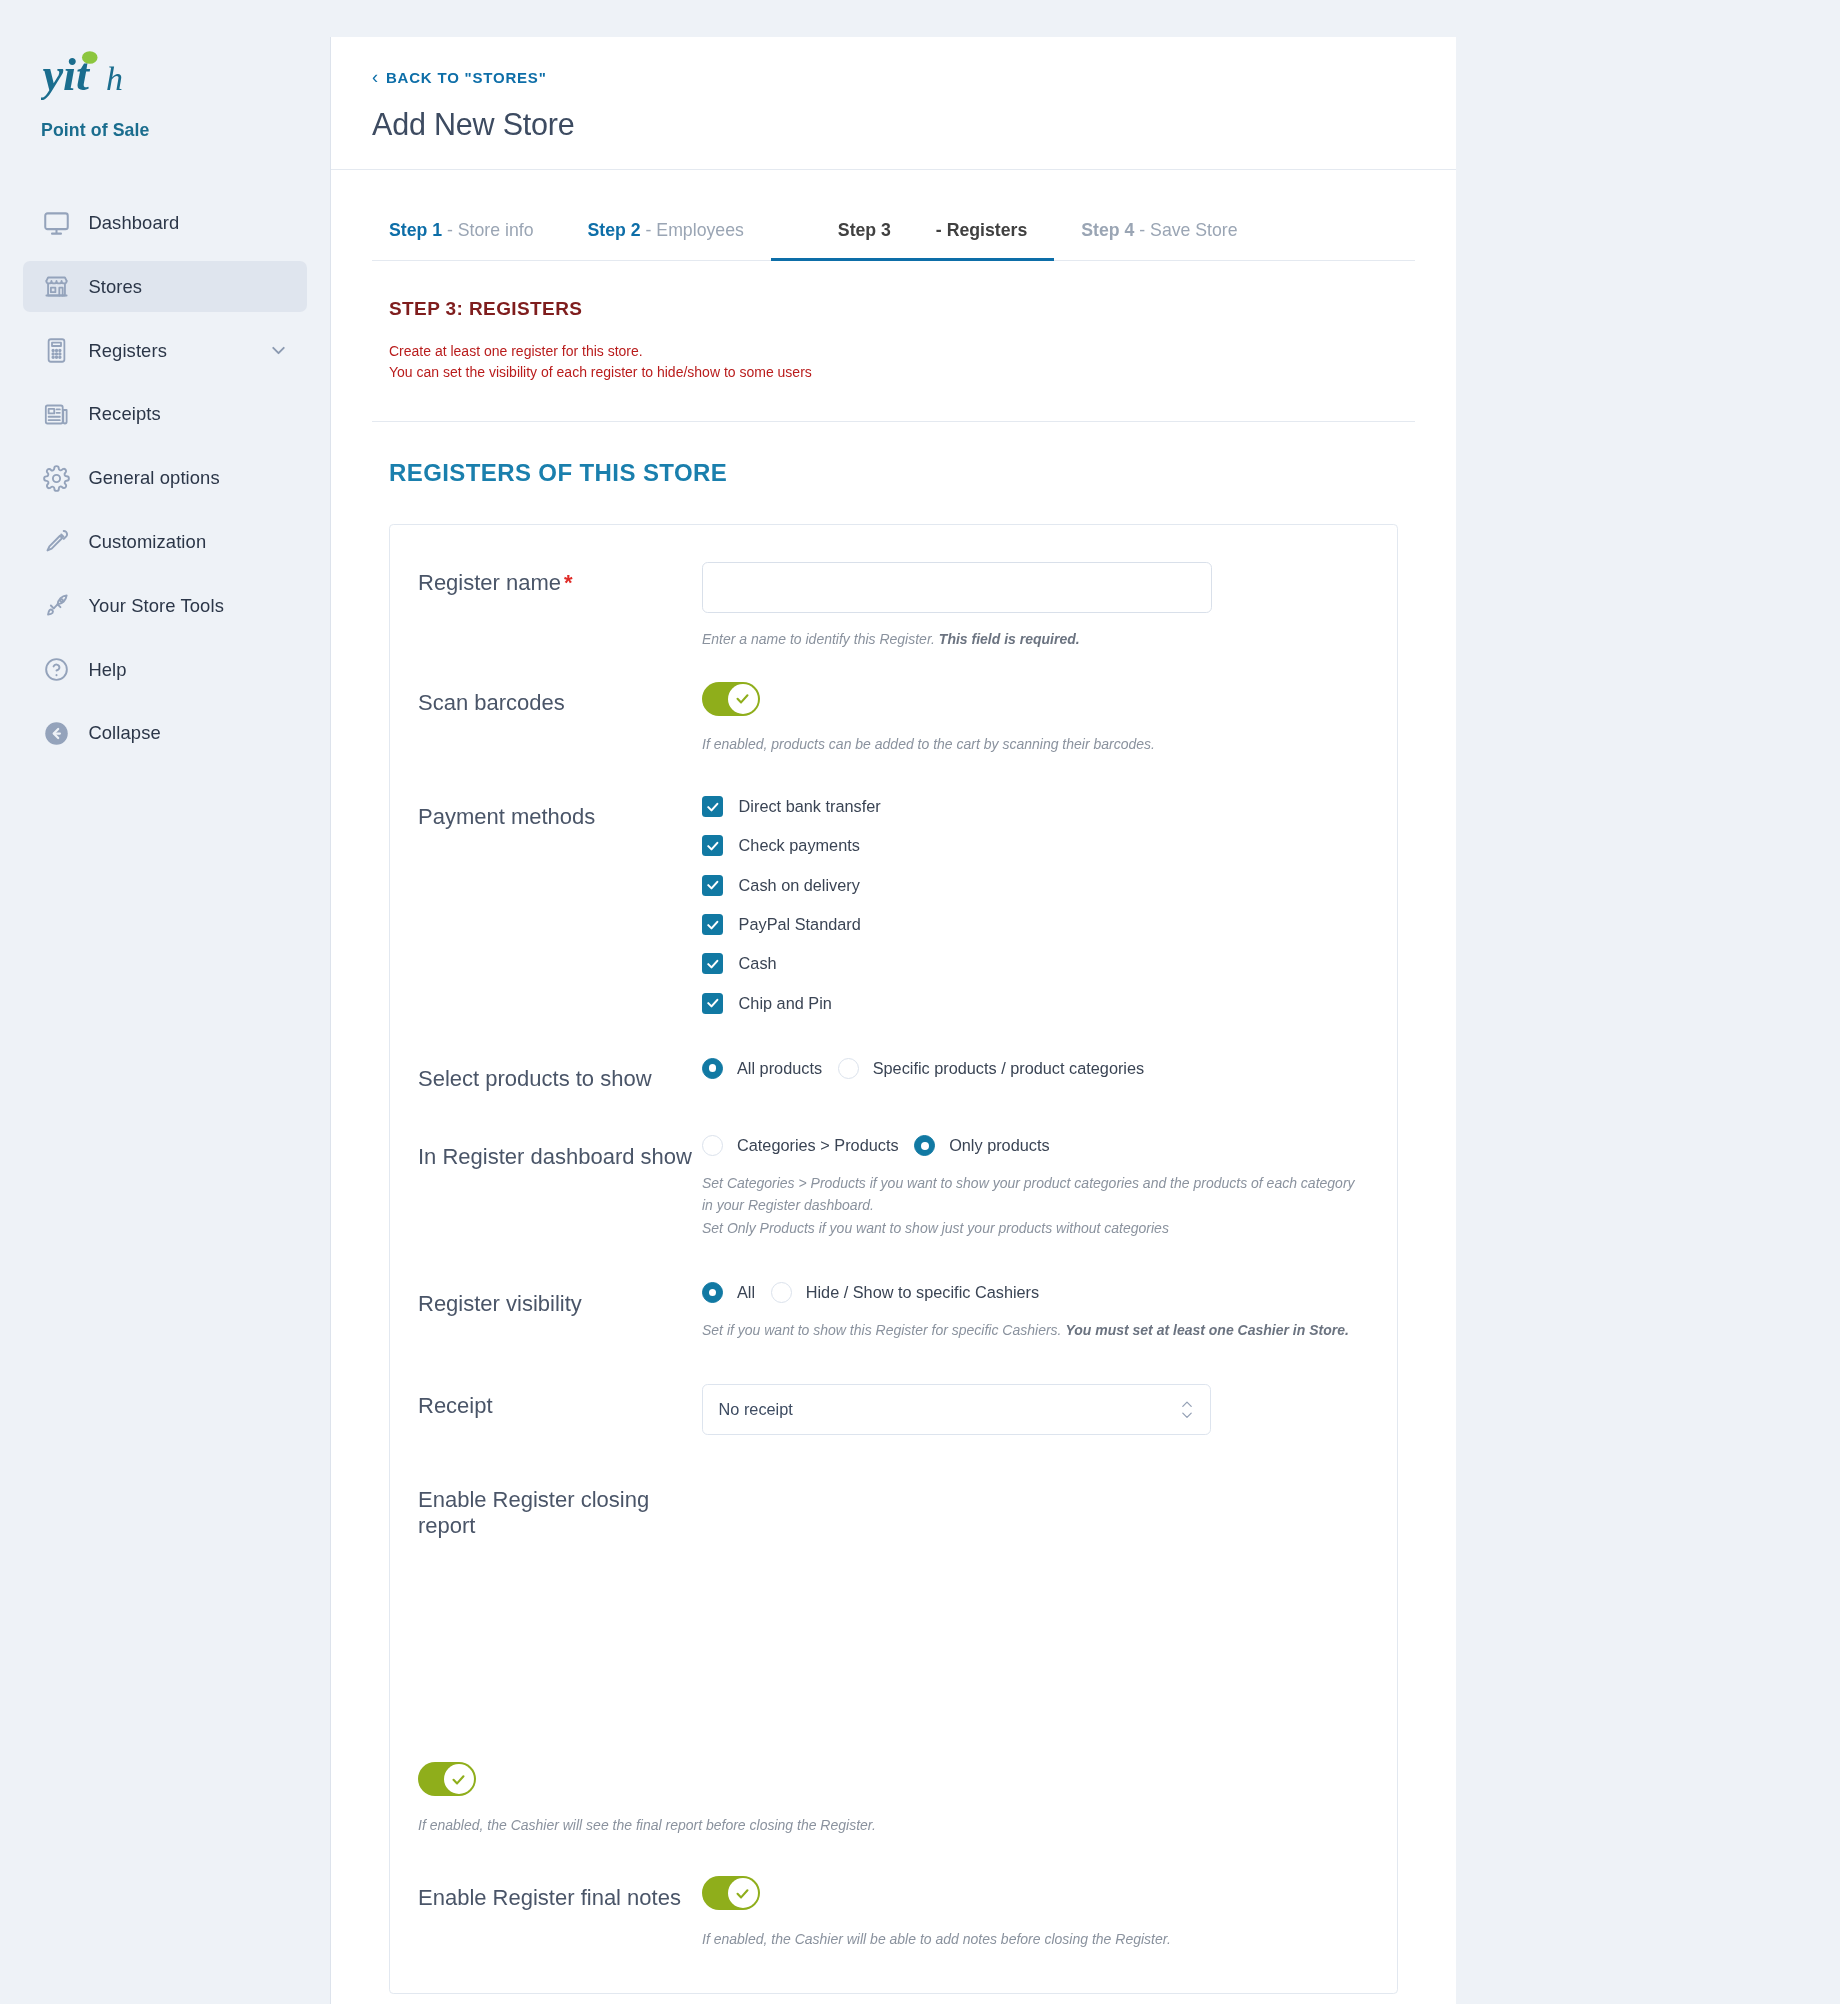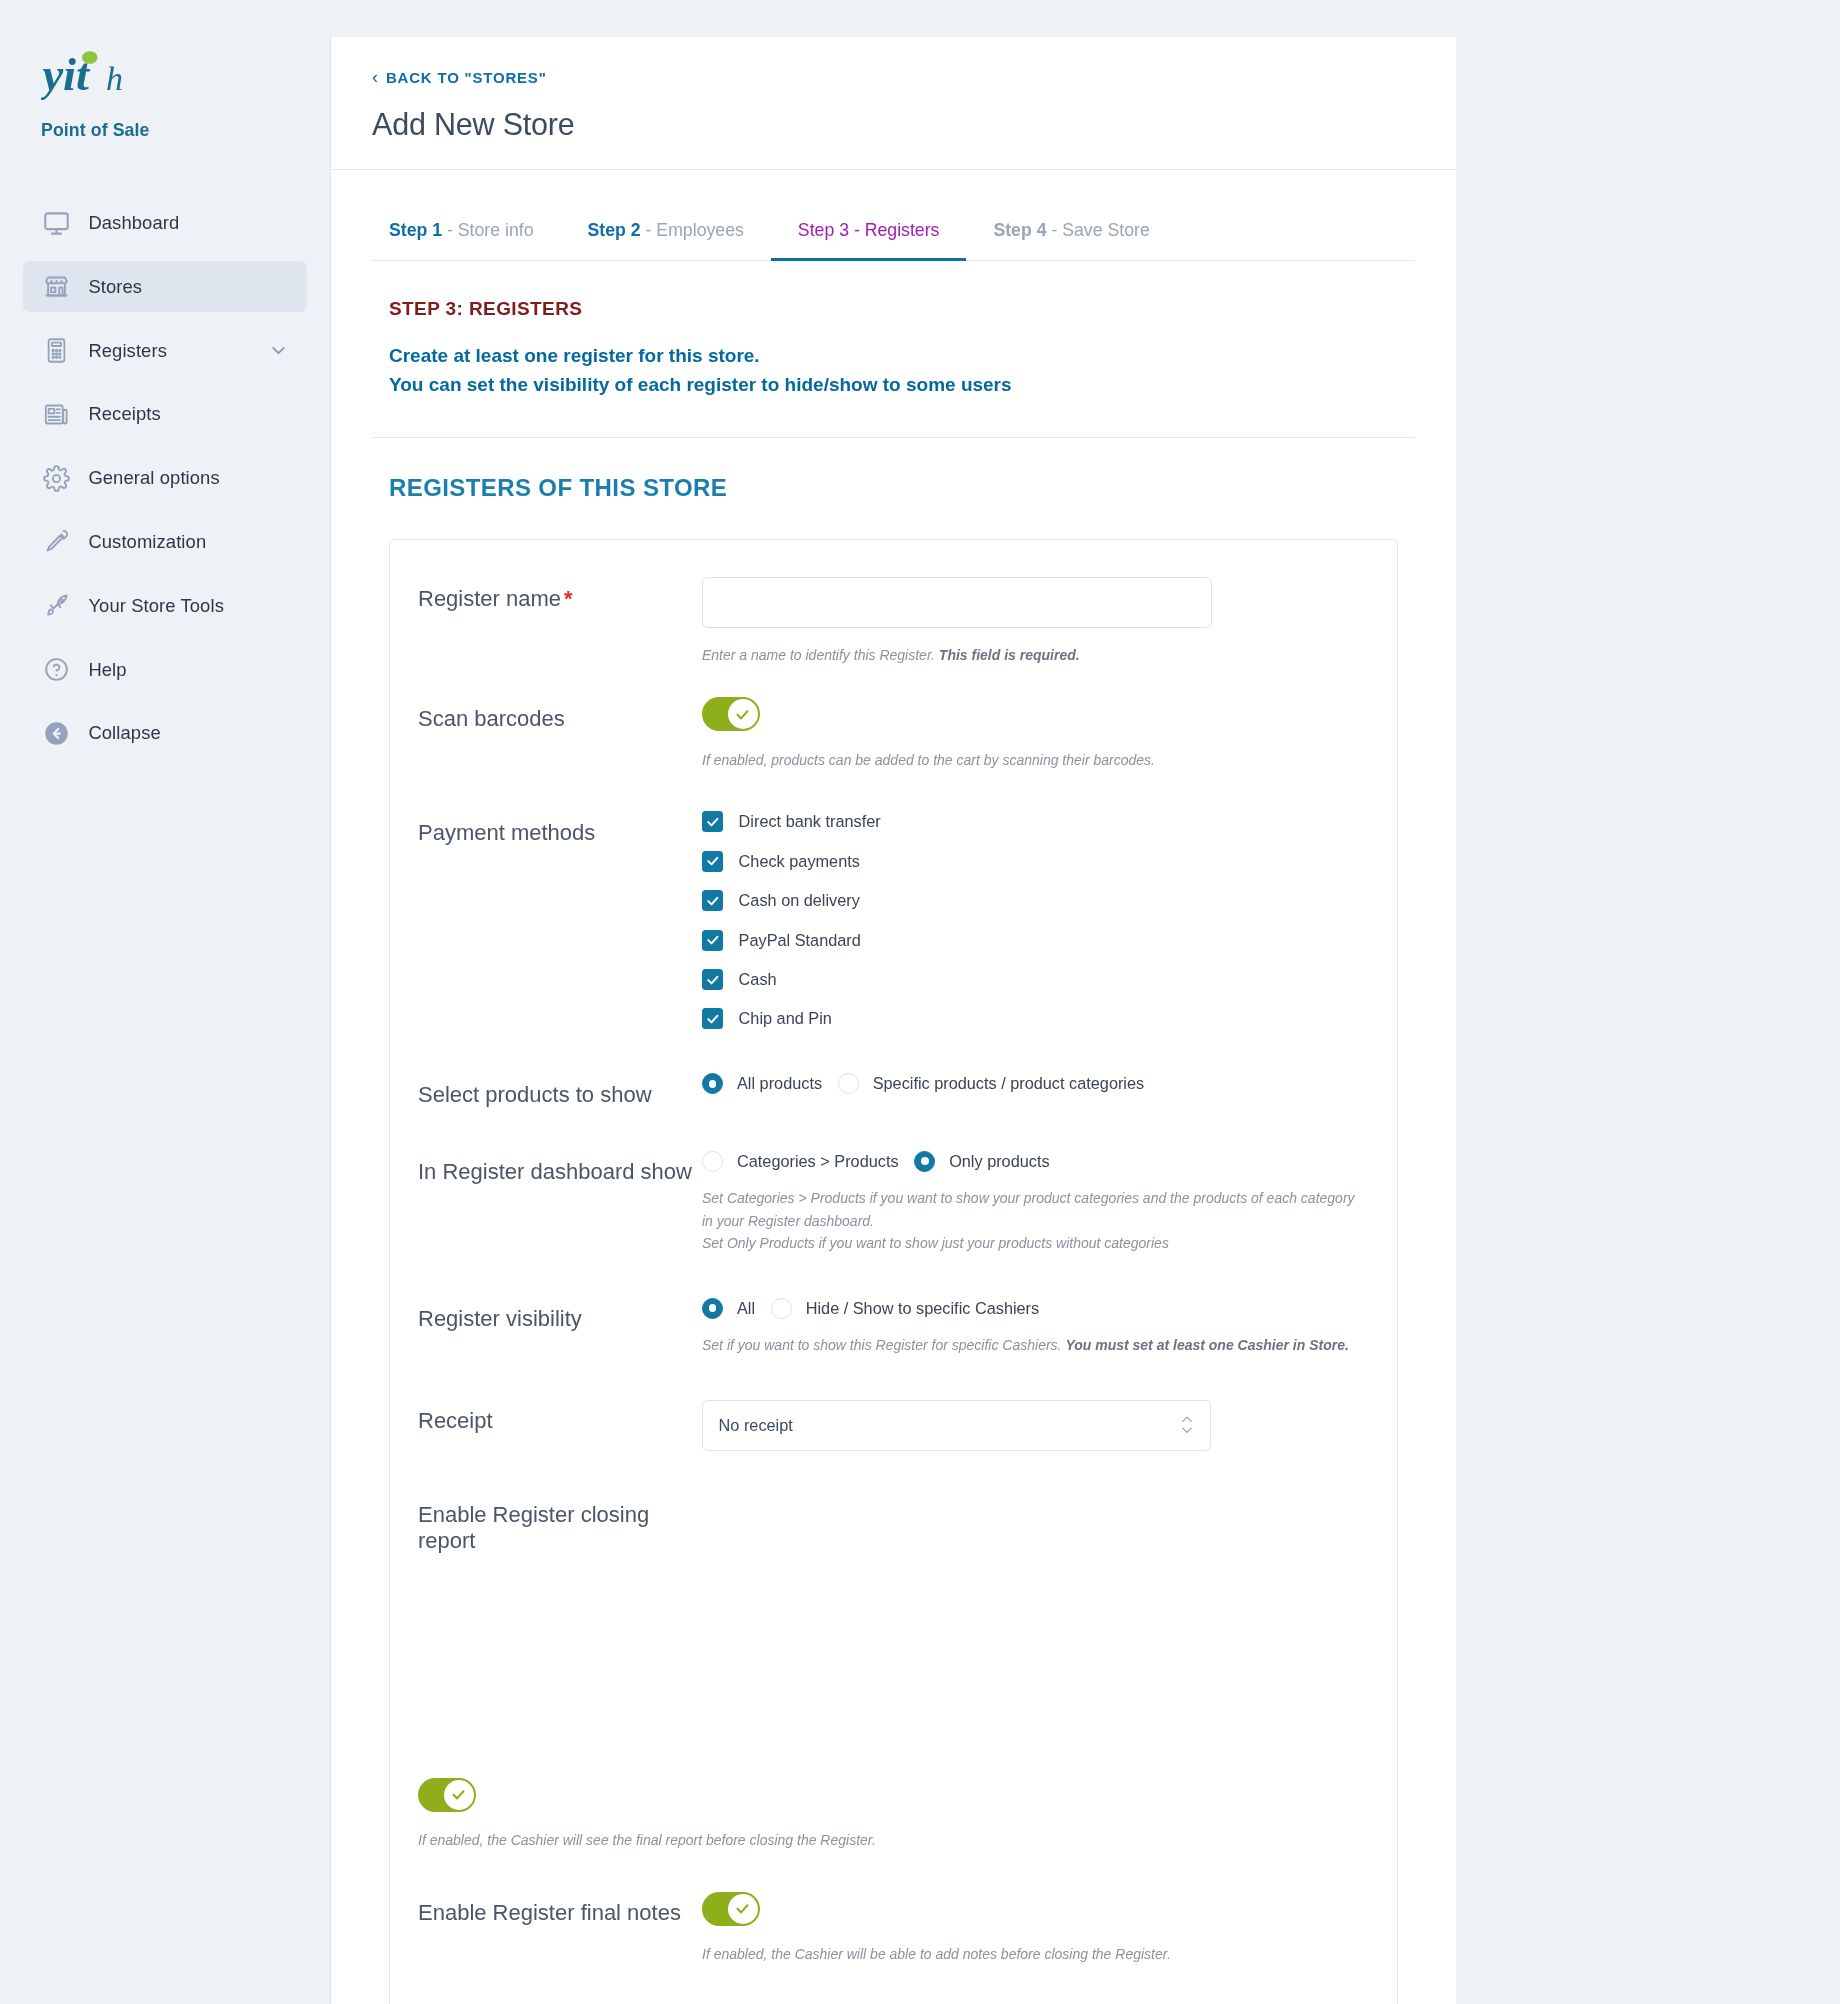--- a/index.html
+++ b/index.html
@@ -103,42 +103,41 @@
     font-size: 17.7px;
     cursor: pointer;
     position: relative;
     white-space: nowrap;
     text-align: center;
   }
   .tab:first-child { padding-left: 17px; }
   .tab .t-strong { font-weight: bold; color: #0d6ea8; }
   .tab .t-rest { color: #9aa5b4; }
   .tab.inactive-all .t-strong { color: #9aa5b4; font-weight: bold; }
-  .tab.current .t-strong, .tab.current .t-rest { color: #a21caf; font-weight: normal; }
+  .tab.current .t-strong, .tab.current .t-rest { color: #404040; font-weight: bold; margin-left: 40px; }
   .tab.current::after {
     content: "";
     position: absolute;
     left: 0; right: 0; bottom: -1.4px;
     height: 3.5px;
     background: #0d6ea8;
   }
 
   .step-block { padding: 37px 17px 0 17px; }
   .step-title {
     font-size: 19px;
     font-weight: bold;
     color: #7f1d1d;
     letter-spacing: 0.4px;
   }
   .step-desc { margin-top: 21px; }
   .step-desc div {
-    font-size: 19px;
-    color: #0369a1;
+    font-size: 14px;
+    color: #b91c1c;
     line-height: 1.55;
-    font-weight: bold;
   }
   .divider { height: 0.7px; background: #e4e9f0; margin: 37px 0 0 0; }
 
   .section-title {
     font-size: 24px;
     font-weight: bold;
     color: #1a7fad;
     letter-spacing: 0.4px;
     padding: 37px 17px 0 17px;
   }

